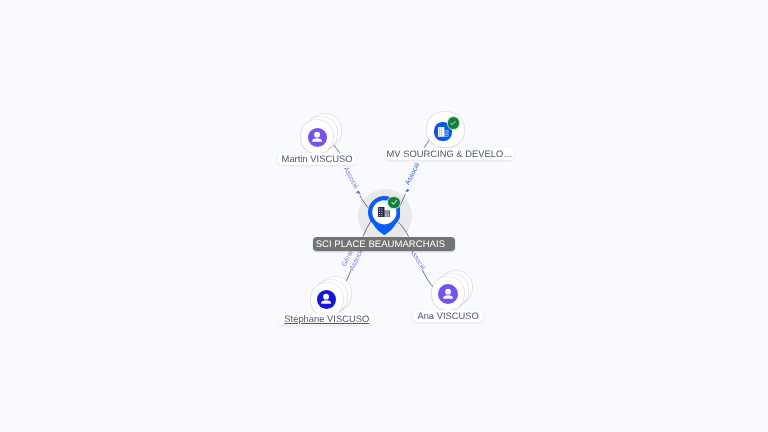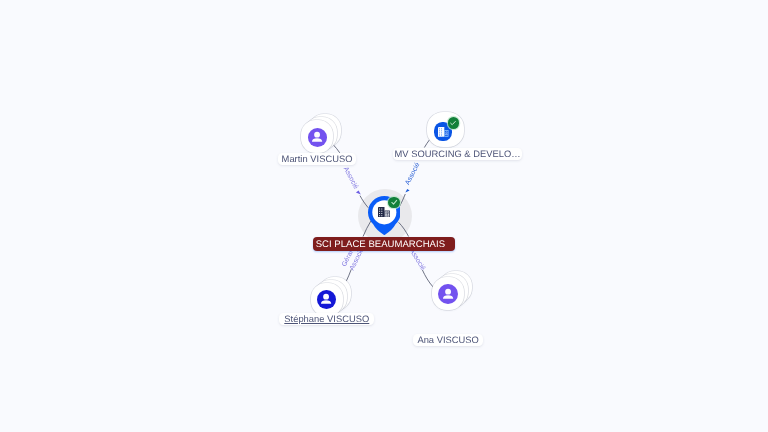--- a/index.html
+++ b/index.html
@@ -18,21 +18,21 @@
   .card.c2{width:32.2px;height:32.9px;}
   .card.c1{width:32.2px;height:32.9px;}
 
   .avatar{position:absolute;border-radius:50%;display:flex;
           align-items:center;justify-content:center;}
 
   .pill{position:absolute;box-sizing:border-box;background:#ffffff;border-radius:4.5px;
         box-shadow:0 1px 2.5px rgba(70,76,108,.13);
         color:#4d5477;font-size:9.35px;line-height:12.4px;white-space:nowrap;
         display:flex;align-items:center;justify-content:center;letter-spacing:0.02px;}
-  .pill-primary{background:#7f1d1d;color:#ffffff;border-radius:4px;
+  .pill-primary{background:#737373;color:#ffffff;border-radius:4px;
         box-shadow:0 1px 2px rgba(0,96,254,.30);font-size:9.55px;
         justify-content:flex-start;padding-left:3px;line-height:14.1px;padding-top:2px;}
 
   .badge{position:absolute;border-radius:50%;background:#12803a;
          display:flex;align-items:center;justify-content:center;
          box-shadow:0 0 0 1.2px rgba(188,230,203,.75);}
 </style>
 </head>
 <body>
 
@@ -105,21 +105,21 @@
           <rect x="80" y="44" width="7" height="6" rx="1.5"></rect>
           <rect x="80" y="64" width="7" height="6" rx="1.5"></rect>
         </g>
       </svg>
     </div>
     <div class="badge" style="left:447.7px;top:117.2px;width:11.5px;height:11.5px;">
       <svg width="8" height="8" viewBox="0 0 24 24">
         <path d="M5 12.6l4.6 4.4L19 7.4" fill="none" stroke="#eaf7ee" stroke-width="2.6" stroke-linecap="round" stroke-linejoin="round"></path>
       </svg>
     </div>
-    <div class="pill" style="left:393px;top:147.5px;width:129.2px;height:12.4px;">
+    <div class="pill" style="left:385px;top:147.5px;width:129.2px;height:12.4px;">
       <span>MV SOURCING &amp; DEVELO…</span>
     </div>
   </div>
 
   <div class="node">
     <svg style="position:absolute;left:367.7px;top:195.7px;width:32.7px;height:39.2px;" viewBox="0 0 32.7 39.2">
       <path d="M16.35 39.2 Q8.0 34.0 5.2 28.31 A16.35 16.35 0 1 1 27.5 28.31 Q24.7 34.0 16.35 39.2 Z" fill="#0a5df8"></path>
       <circle cx="16.35" cy="16.35" r="12.05" fill="#ffffff"></circle>
     </svg>
     <svg style="position:absolute;left:377.8px;top:207.1px;width:11.9px;height:10.4px;" viewBox="0 0 119 104">
@@ -178,18 +178,18 @@
   <div class="node">
     <div class="card c3" style="left:440.1px;top:270.6px;"></div>
     <div class="card c2" style="left:436.2px;top:274.0px;"></div>
     <div class="card c1" style="left:432.3px;top:277.4px;"></div>
     <div class="avatar" style="left:438.4px;top:284.1px;width:19.6px;height:19.8px;background:#7352ef;">
       <svg width="14.4" height="14.4" viewBox="0 0 240 240">
         <circle cx="118" cy="78" r="49" fill="#fcfbff"></circle>
         <path d="M33 190c0-31 38-52 85-52s85 21 85 52c0 4-3 7-7 7H40c-4 0-7-3-7-7z" fill="#fcfbff"></path>
       </svg>
     </div>
-    <div class="pill" style="left:413.0px;top:309.9px;width:70.3px;height:12.4px;margin-top:24px;">
+    <div class="pill" style="left:413.0px;top:309.9px;width:70.3px;height:12.4px;">
       <span>Ana VISCUSO</span>
     </div>
   </div>
 
 </div>
 
 </body></html>

